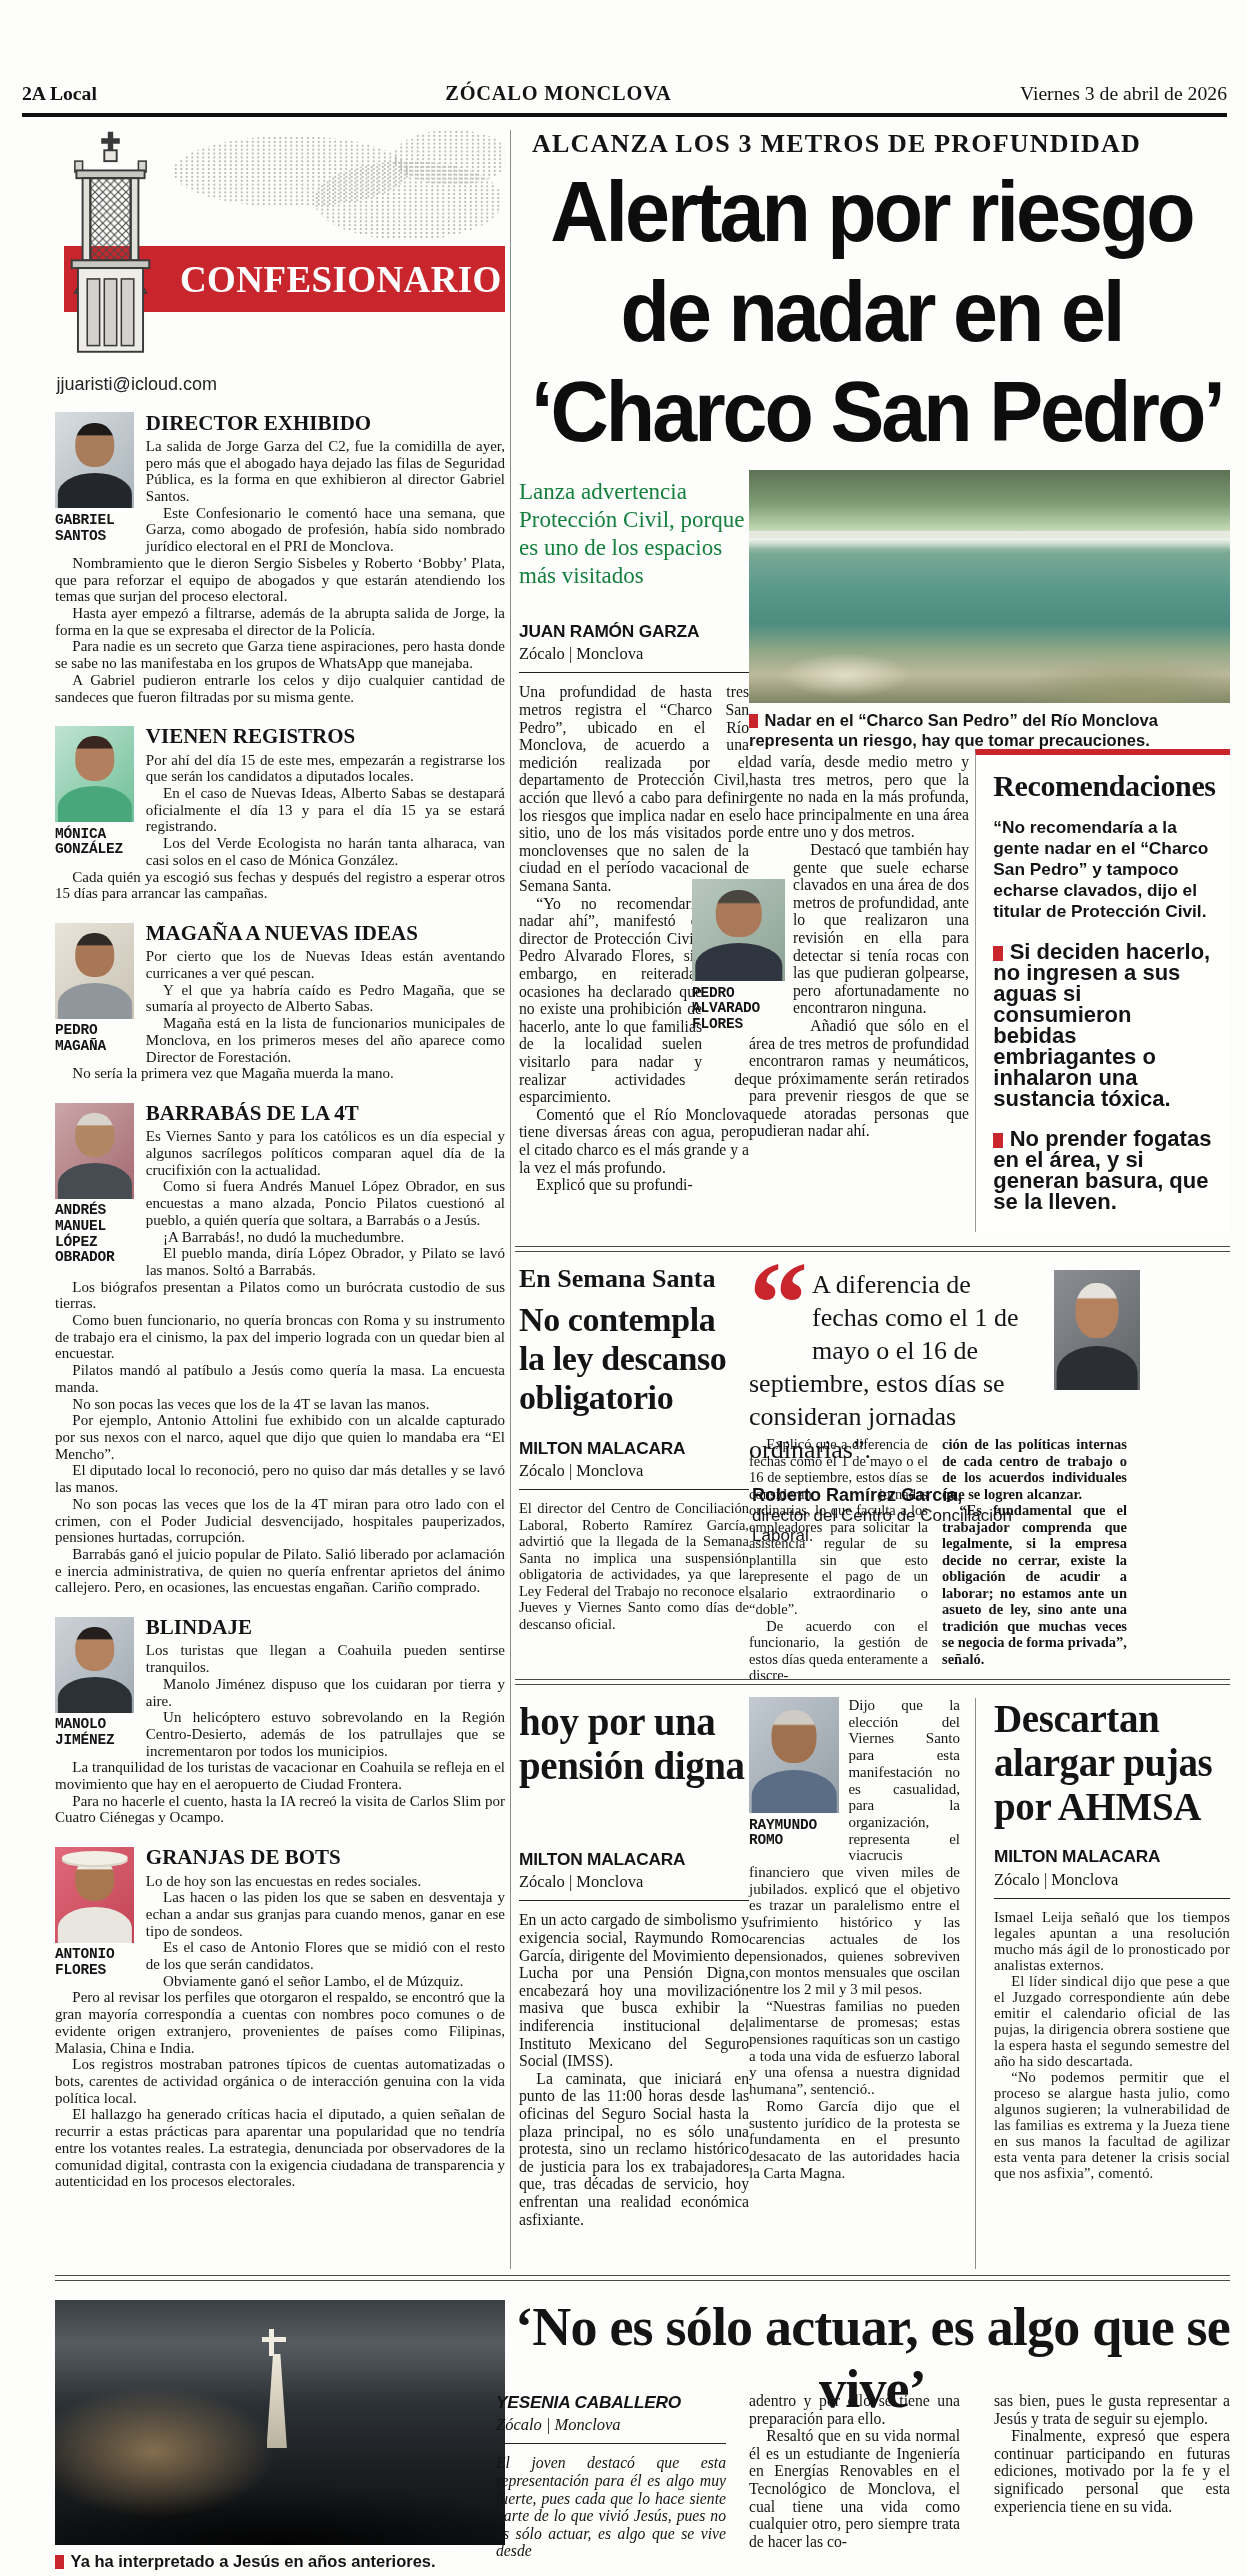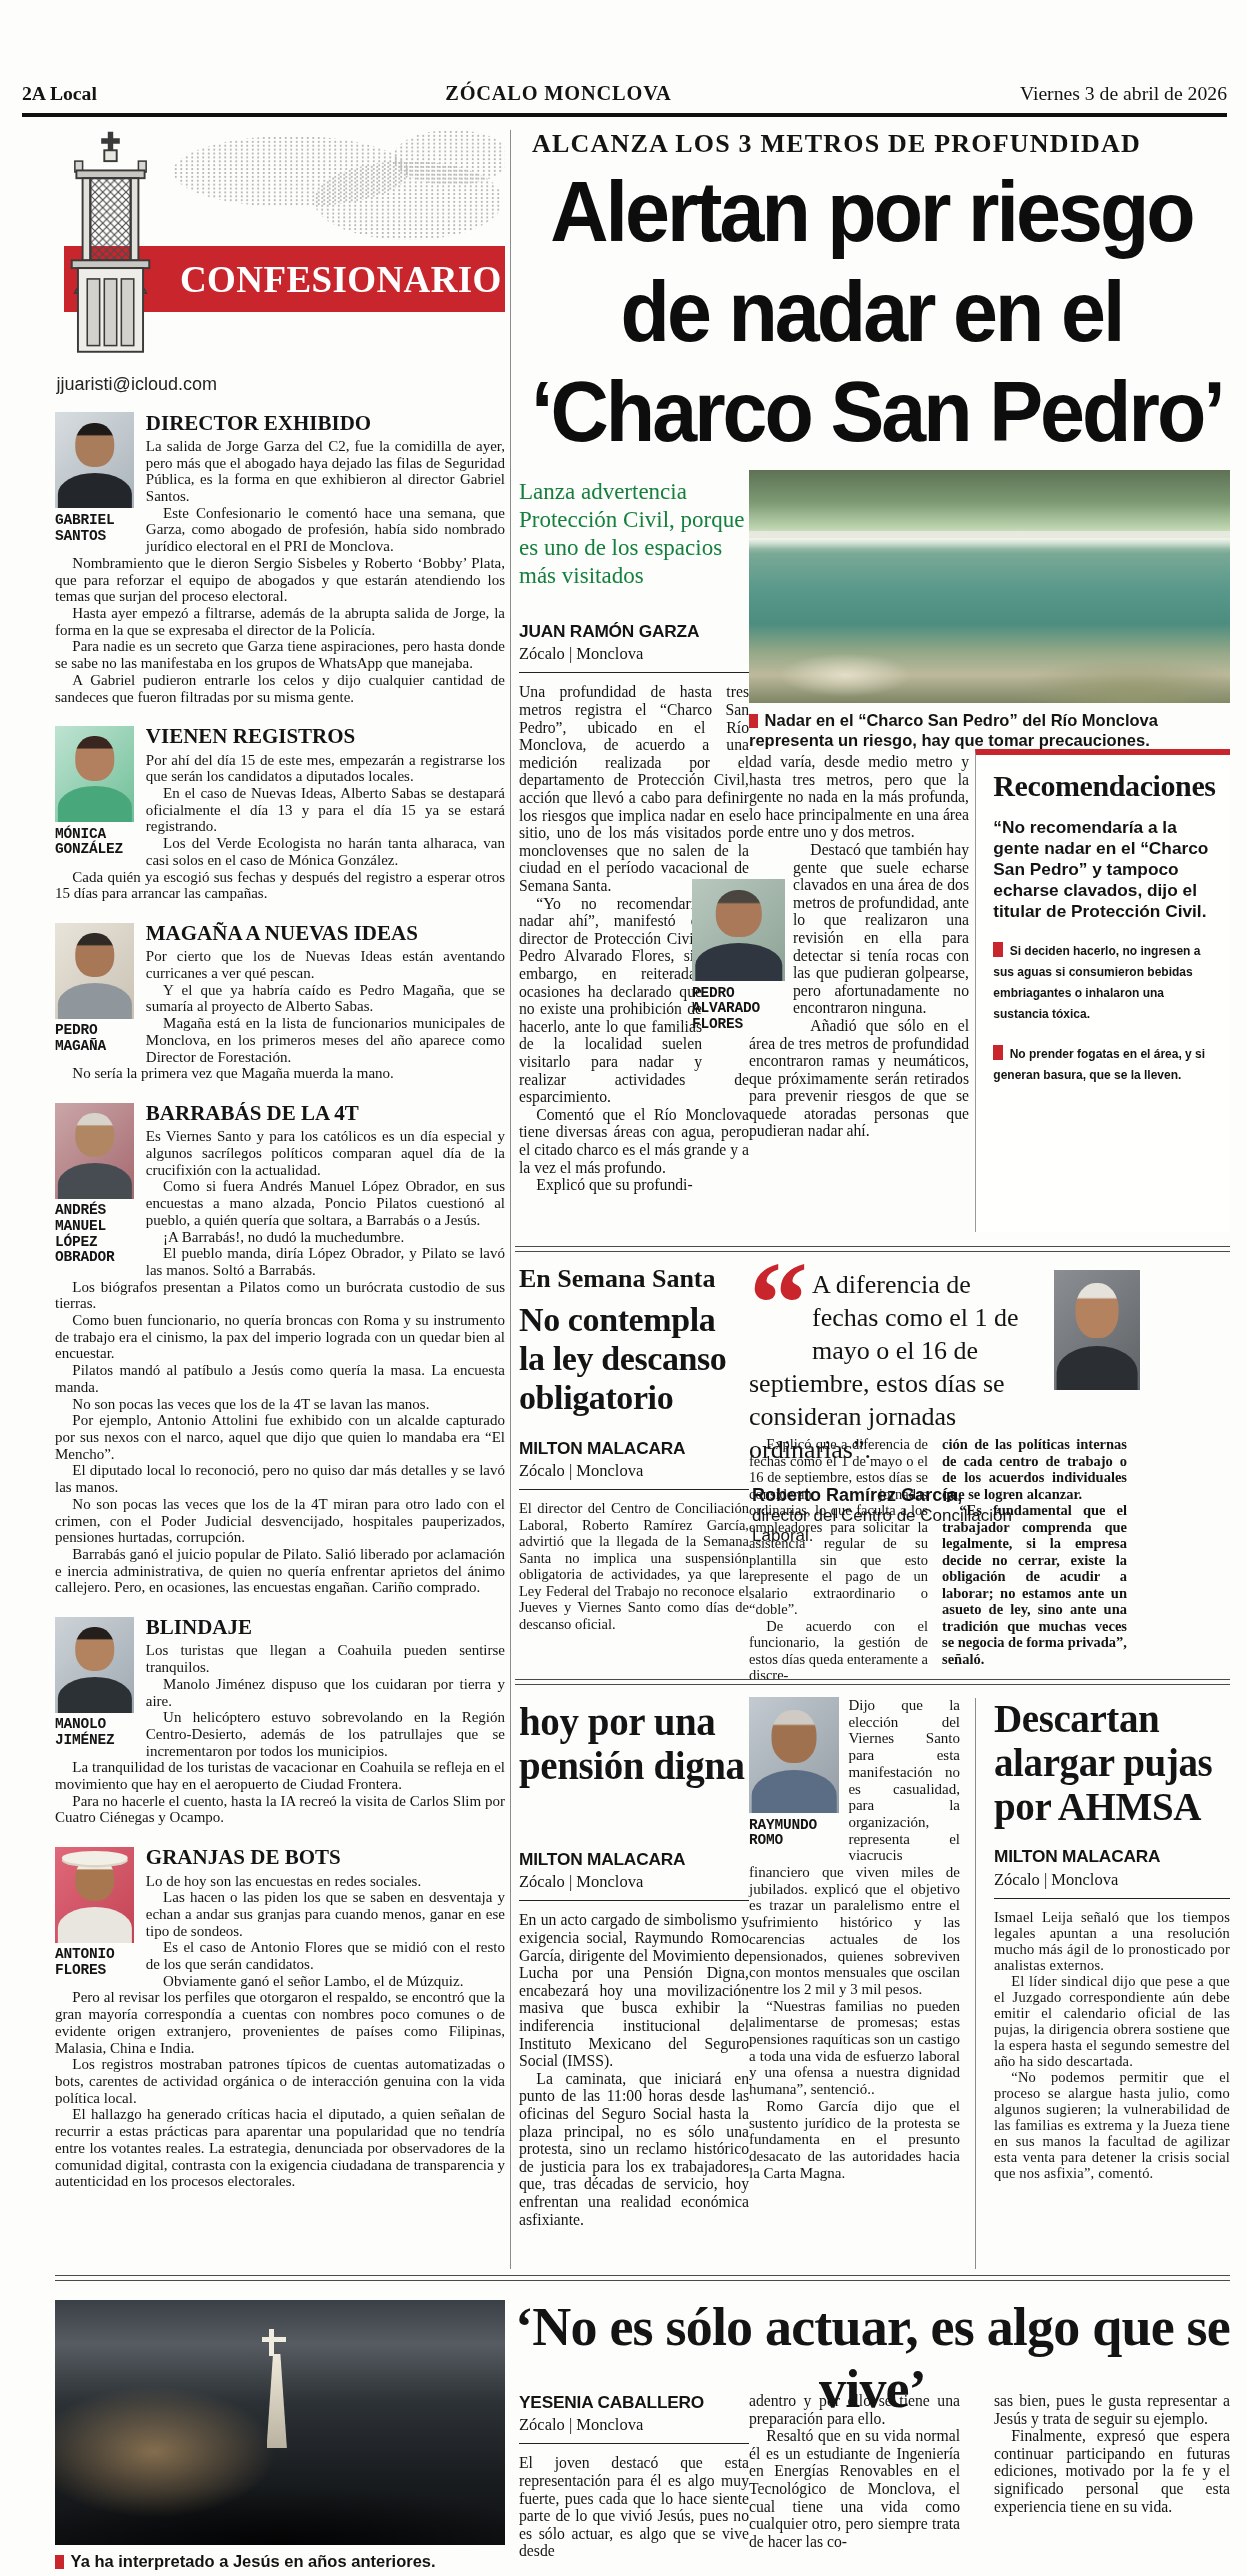--- a/index.html
+++ b/index.html
@@ -85,21 +85,21 @@
   .caption { font-family:"Liberation Sans",sans-serif; font-weight:bold; font-size:16.5px; line-height:19.7px; }
   .redsq { display:inline-block; width:8.6px; height:14px; background:var(--accent); margin-right:7px;
     vertical-align:-1.6px; }
   .straddle-fig { width:93px; }
   .straddle-fig .hshot { width:93px; height:102px; }
 
   
   .recos { border-top:6.3px solid var(--accent); border-left:1.2px solid #9a9a9a; padding:14px 12.6px 0 17.3px; background:#fffffe; }
   .recos-title { font-weight:bold; font-size:30px; margin:0 0 14px 0; letter-spacing:-0.4px; }
   .recos-lead { font-family:"Liberation Sans",sans-serif; font-weight:bold; font-size:17.3px; line-height:21px; margin:0 0 19px 0; }
-  .reco-item { font-family:"Liberation Sans",sans-serif; font-weight:bold; font-size:12px; line-height:21px; margin:0 0 19px 0; }
+  .reco-item { font-family:"Liberation Sans",sans-serif; font-weight:bold; font-size:22px; line-height:21px; margin:0 0 19px 0; }
   .reco-item .redsq { width:9.4px; height:15px; }
 
   
   .sem-kicker { font-weight:bold; font-size:26px; }
   .sem-headline { font-weight:bold; font-size:34px; line-height:39px; letter-spacing:-0.4px; margin-top:6.3px; }
   .sem-body .bp { font-size:14.5px; line-height:16.5px; }
   .qmark { float:left; width:63px; color:var(--accent); font-size:118px; line-height:72px; font-weight:bold; }
   .qtext { font-size:26px; line-height:33px; text-align:left; }
   .qattr { margin-top:19px; padding-left:3.1px; }
   .qname { font-family:"Liberation Sans",sans-serif; font-weight:bold; font-size:18px; }
@@ -380,21 +380,21 @@
     <div class="cross-v"></div>
     <div class="cross-h"></div>
     <div class="monument"></div>
   </div>
   <div class="abs caption" style="left:55px;top:2552px;width:450px;">
     <span class="redsq"></span><span>Ya ha interpretado a Jesús en años anteriores.</span>
   </div>
 
   <div class="abs bottom-headline" style="left:515px;top:2296px;width:715px;">‘No es sólo actuar, es algo que se vive’</div>
 
-  <div class="abs" style="left:519px;top:2392px;width:230px;">
+  <div class="abs" style="left:496px;top:2392px;width:230px;font-style:italic;">
     <div class="byline-block byl-rule">
       <div class="byl-name">YESENIA CABALLERO</div>
       <div class="byl-agency">Zócalo | Monclova</div>
     </div>
     <p class="bp">El joven destacó que esta representación para él es algo muy fuerte, pues cada que lo hace siente parte de lo que vivió Jesús, pues no es sólo actuar, es algo que se vive desde</p>
   </div>
   <div class="abs" style="left:749px;top:2392px;width:211px;">
     <p class="bp">adentro y por ello se tiene una preparación para ello.</p>
     <p class="bp ind">Resaltó que en su vida normal él es un estudiante de Ingeniería en Energías Renovables en el Tecnológico de Monclova, el cual tiene una vida como cualquier otro, pero siempre trata de hacer las co-</p>
   </div>

